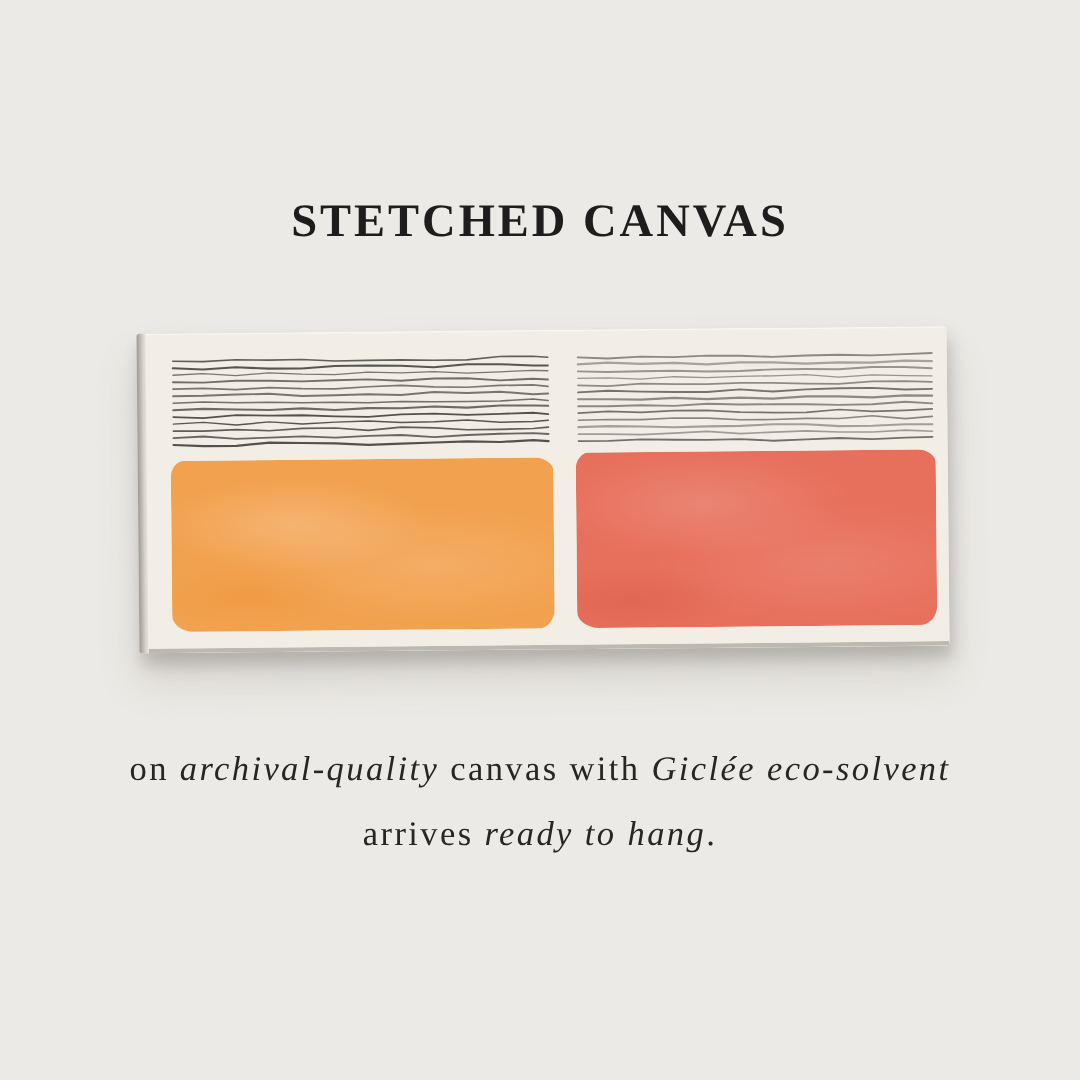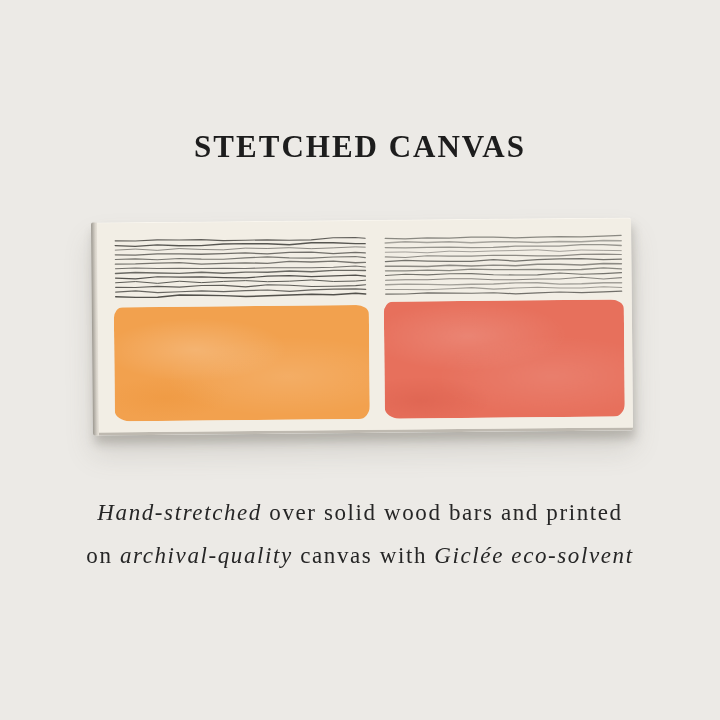--- a/index.html
+++ b/index.html
@@ -134,17 +134,17 @@
             <path d="M2 49.0 L22 48.5 L44 49.0 L66 49.7 L88 49.3 L110 49.2 L132 48.3 L154 48.5 L176 50.0 L198 49.9 L220 49.1 L238 49.3" fill="none" stroke="#3C3B37" stroke-width="1.39" stroke-opacity="0.44" stroke-linecap="round"></path>
             <path d="M2 53.7 L22 53.9 L44 54.4 L66 53.6 L88 52.7 L110 54.4 L132 53.5 L154 52.9 L176 53.9 L198 54.1 L220 53.1 L238 54.0" fill="none" stroke="#3C3B37" stroke-width="1.14" stroke-opacity="0.46" stroke-linecap="round"></path>
             <path d="M2 58.3 L22 58.4 L44 57.6 L66 58.0 L88 58.3 L110 58.0 L132 59.3 L154 58.6 L176 57.9 L198 58.8 L220 58.1 L238 57.7" fill="none" stroke="#3C3B37" stroke-width="1.20" stroke-opacity="0.71" stroke-linecap="round"></path>
           </svg>
         <div class="block block-red"></div>
       </div>
     </div>
   </div>
 
   <div class="description">
-      <div class="desc-line"><em>Hand-stretched</em><span> over solid wood bars and printed</span></div>
       <div class="desc-line"><span>on </span><em>archival-quality</em><span> canvas with </span><em>Giclée eco-solvent</em></div>
+      <div class="desc-line"><span>arrives </span><em>ready to hang</em><span>.</span></div>
     </div>
 
 </div>
 
 </body></html>

